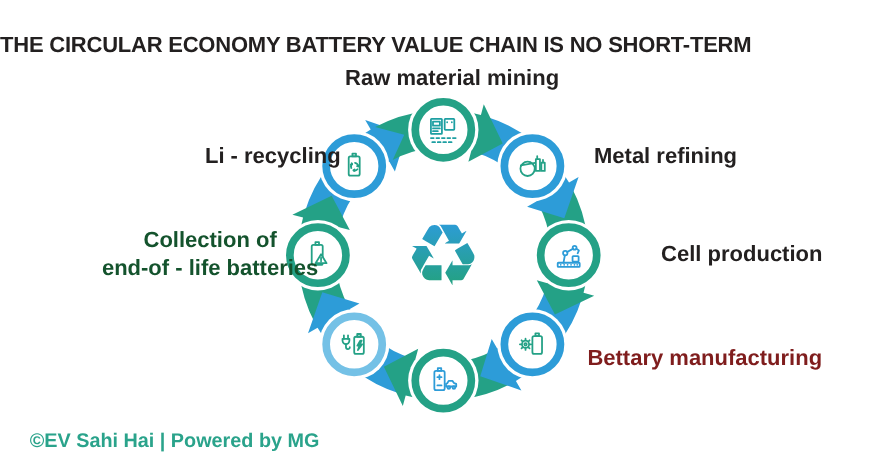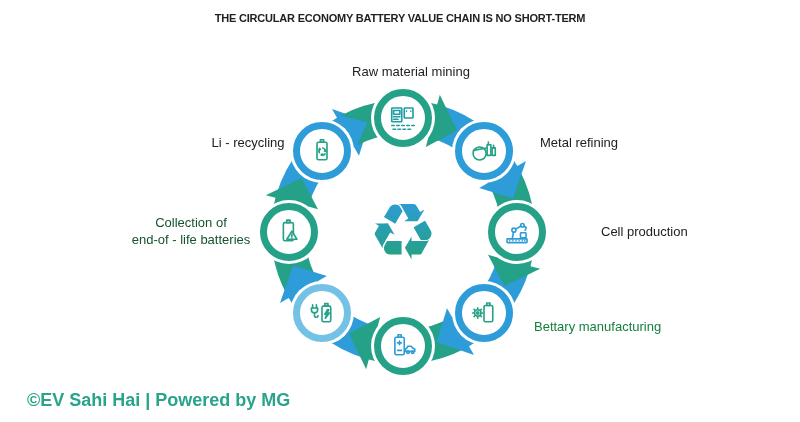--- a/index.html
+++ b/index.html
@@ -2,33 +2,33 @@
 <html><head>
 <meta charset="utf-8">
 <style>
   html,body{margin:0;padding:0;}
   body{
     width:800px;height:422px;background:#ffffff;overflow:hidden;position:relative;
     font-family:"Liberation Sans", sans-serif;
   }
   .canvas{position:absolute;inset:0;}
   .title{
-    position:absolute;top:11px;left:0;right:0;text-align:center;
-    font-size:11px;font-weight:bold;line-height:1.32;letter-spacing:-0.2px;
+    position:absolute;top:28px;left:0;right:0;
+    font-size:20px;font-weight:bold;line-height:1.32;letter-spacing:-0.2px;
   }
   #diagram-svg{position:absolute;left:0;top:0;}
   .node{
     position:absolute;width:44px;height:44px;border:7px solid #24A186;border-radius:50%;
     background:#fff;box-shadow:0 0 0 3px #fff;
     transform:translate(-50%,-50%);
     display:flex;align-items:center;justify-content:center;
   }
   .node svg.icon{width:30px;height:30px;display:block;}
   .lbl{
-    position:absolute;font-weight:normal;font-size:13px;line-height:1.28;
+    position:absolute;font-weight:bold;font-size:20px;line-height:1.28;
     white-space:pre-line;
     padding-left:16px;
   }
   .lbl-0{left:403px;top:72px;transform:translate(-50%,-50%);white-space:nowrap;}
   .lbl-1{left:524px;top:143px;transform:translateY(-50%);white-space:nowrap;}
   .lbl-2{left:553px;top:232px;transform:translateY(-50%);white-space:nowrap;margin-left:32px;}
   .lbl-3{left:518px;top:327px;transform:translateY(-50%);white-space:nowrap;}
   .lbl-4{left:401px;top:391px;transform:translate(-50%,-50%);white-space:nowrap;}
   .lbl-5{left:211px;top:327px;transform:translate(-50%,-50%);text-align:center;}
   .lbl-6{left:183px;top:232px;transform:translate(-50%,-50%);text-align:center;}
@@ -185,20 +185,20 @@
     </div>
   <div class="node" style="left: 322.39px; top: 151.39px; border-color: rgb(45, 156, 216);">
       <svg class="icon" style="color: rgb(36, 161, 134);">
         <use href="#battery-recycle-icon"></use>
       </svg>
     </div>
 
   <div class="lbl lbl-0" style="color: rgb(35, 32, 32);">Raw material mining</div>
   <div class="lbl lbl-1" style="color: rgb(35, 32, 32);">Metal refining</div>
   <div class="lbl lbl-2" style="color: rgb(35, 32, 32);">Cell production</div>
-  <div class="lbl lbl-3" style="color: #15803d;">Bettary manufacturing</div>
+  <div class="lbl lbl-3" style="color: #7f1d1d;">Bettary manufacturing</div>
   <div class="lbl lbl-6" style="color: #14532d;">Collection of
 end-of - life batteries</div>
   <div class="lbl lbl-7" style="color: rgb(35, 32, 32);">Li - recycling</div>
 
   <div class="footer" style="color: rgb(42, 163, 139);">©EV Sahi Hai | Powered by MG</div>
 
 </div>
 
 </body></html>

